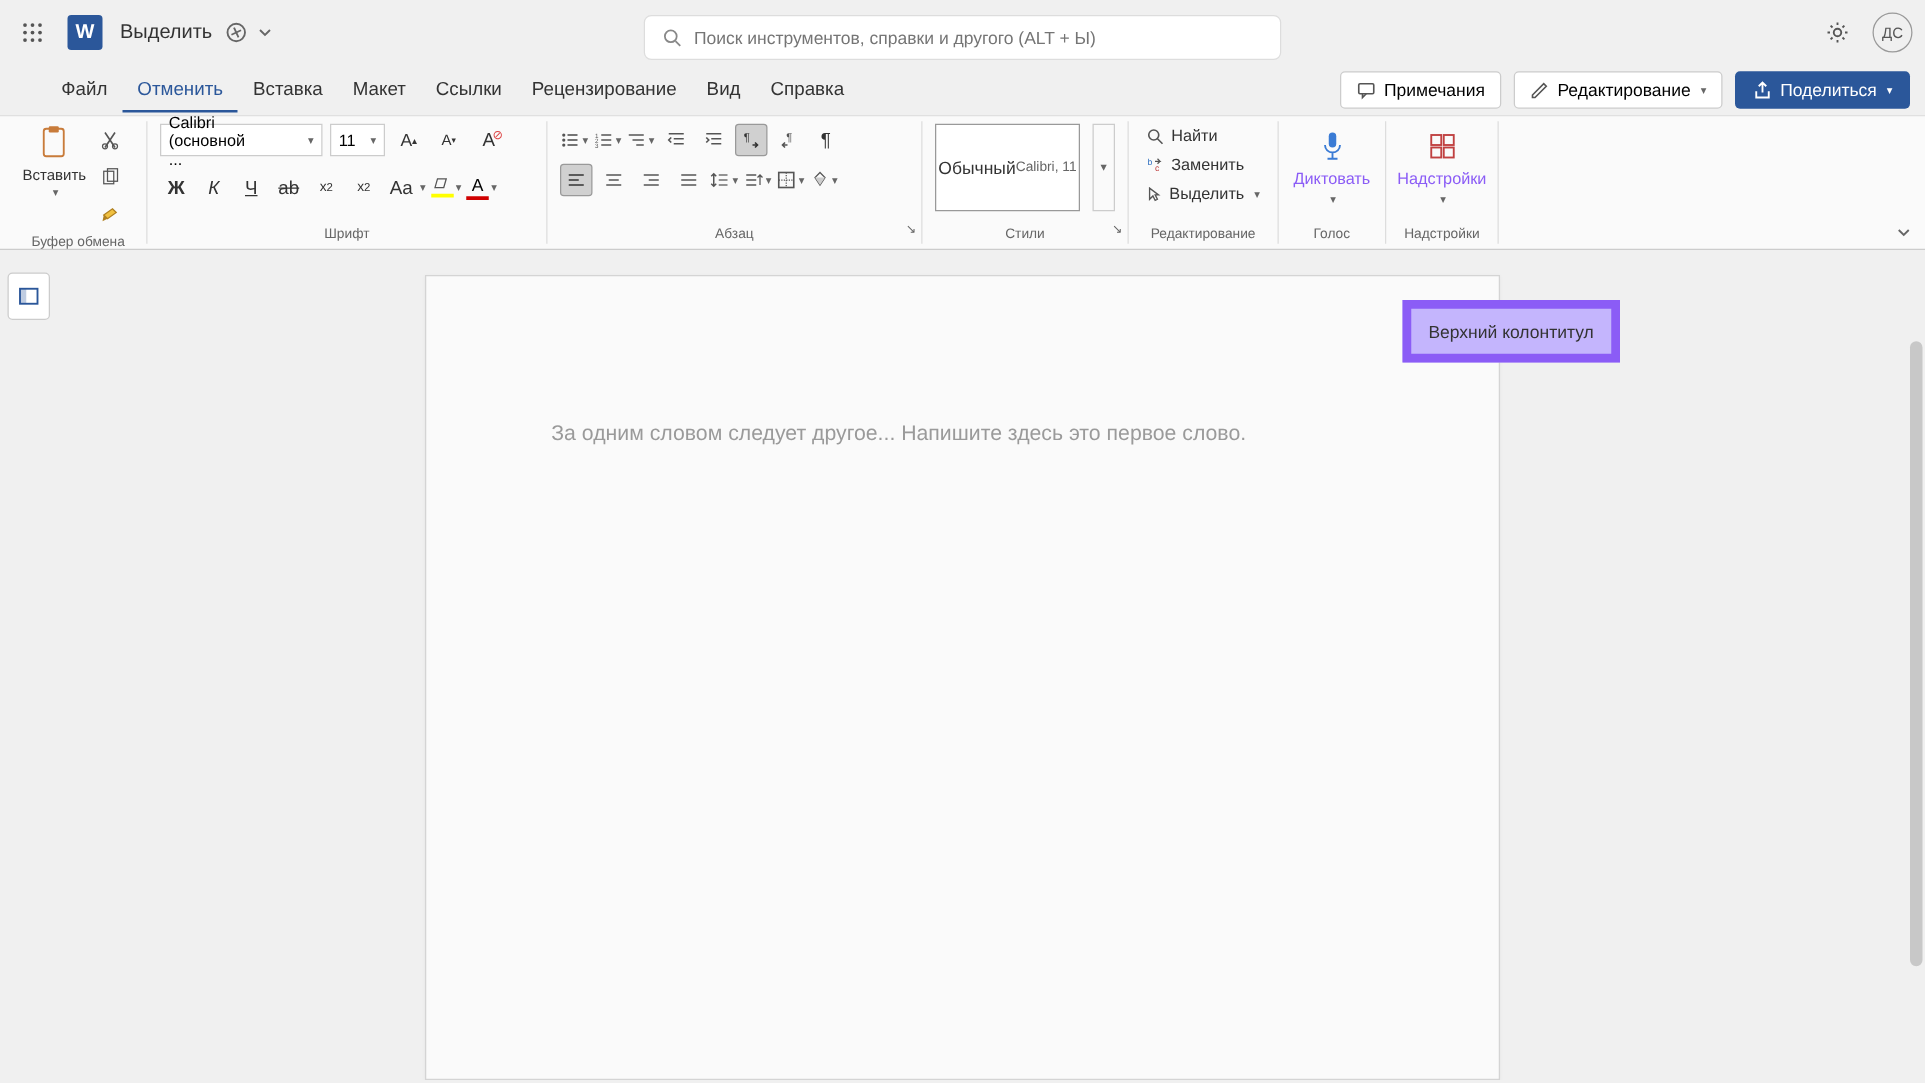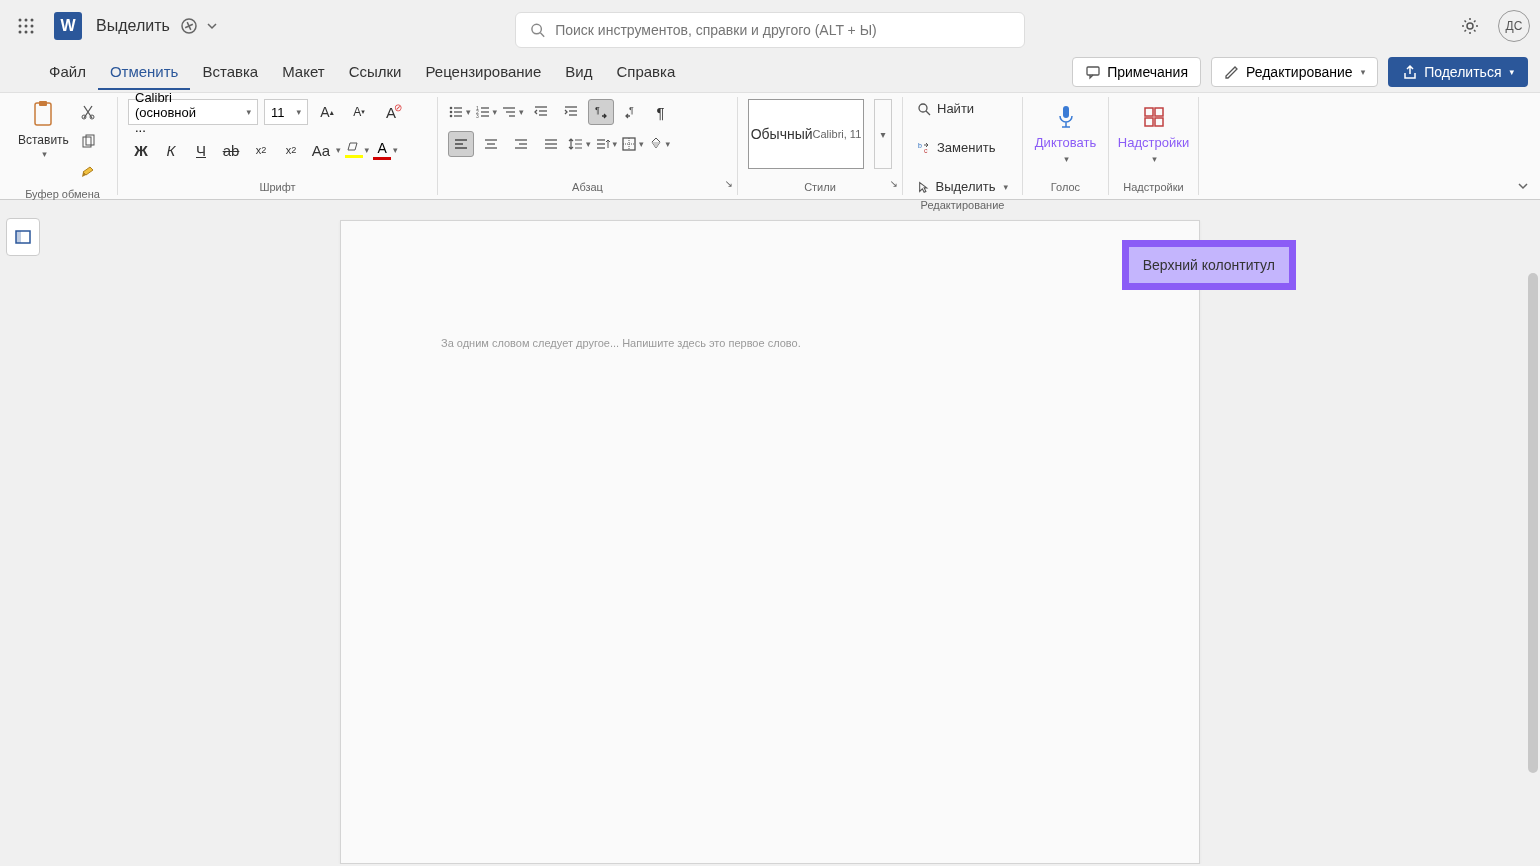--- a/index.html
+++ b/index.html
@@ -50,33 +50,33 @@
 .fmt-btn.active { background: #d0d0d0; border: 1px solid #999; }
 .fmt-btn-split { display: flex; align-items: center; }
 .color-bar { width: 18px; height: 3px; margin-top: 1px; }
 .chev { font-size: 9px; color: #666; margin-left: 2px; }
 
 .style-box { width: 130px; height: 70px; border: 1px solid #999; background: white; display: flex; flex-direction: row; align-items: center; justify-content: center; cursor: pointer; }
 .style-name { font-size: 14px; color: #333; }
 .style-detail { font-size: 11px; color: #666; }
 .style-chev { width: 20px; height: 70px; border: 1px solid #ccc; display: flex; align-items: center; justify-content: center; font-size: 10px; color: #666; cursor: pointer; margin-left: 4px; }
 
-.edit-col { display: flex; flex-direction: column; gap: 20px; }
+.edit-col { display: flex; flex-direction: column; gap: 4px; }
 .edit-item { display: flex; align-items: center; gap: 6px; font-size: 13px; color: #333; cursor: pointer; padding: 2px 4px; }
 
 .big-btn { display: flex; flex-direction: column; align-items: center; gap: 4px; cursor: pointer; padding: 4px 8px; }
 .big-btn-icon { width: 28px; height: 28px; display: flex; align-items: center; justify-content: center; }
 .big-btn-label { font-size: 13px; color: #8b5cf6; }
 
 .ribbon-collapse { position: absolute; right: 10px; bottom: 6px; font-size: 12px; color: #666; cursor: pointer; }
 
 
 .doc-area { position: relative; height: 664px; overflow: auto; display: flex; justify-content: center; padding-top: 20px; }
 .page { width: 860px; min-height: 640px; background: #fafafa; border: 1px solid #d4d4d4; box-shadow: 0 1px 3px rgba(0,0,0,0.05); padding: 116px 100px; position: relative; }
-.placeholder-text { color: #9a9a9a; font-size: 11px; }
+.placeholder-text { color: #9a9a9a; font-size: 17px; }
 
 .side-pane-btn { position: absolute; left: 6px; top: 218px; width: 34px; height: 38px; background: white; border: 1px solid #ccc; border-radius: 4px; display: flex; align-items: center; justify-content: center; cursor: pointer; z-index: 5; }
 
 .header-label { position: absolute; right: 244px; top: 240px; background: #c4b5fd; border: 7px solid #8b5cf6; padding: 10px 14px; font-size: 14px; color: #333; z-index: 5; }
 
 .scrollbar-vert { position: absolute; right: 0; top: 203px; width: 14px; height: 663px; background: #f0f0f0; }
 .scrollbar-thumb { position: absolute; right: 2px; top: 70px; width: 10px; height: 500px; background: #c8c8c8; border-radius: 5px; }
 
 svg { display: block; }
 </style>

